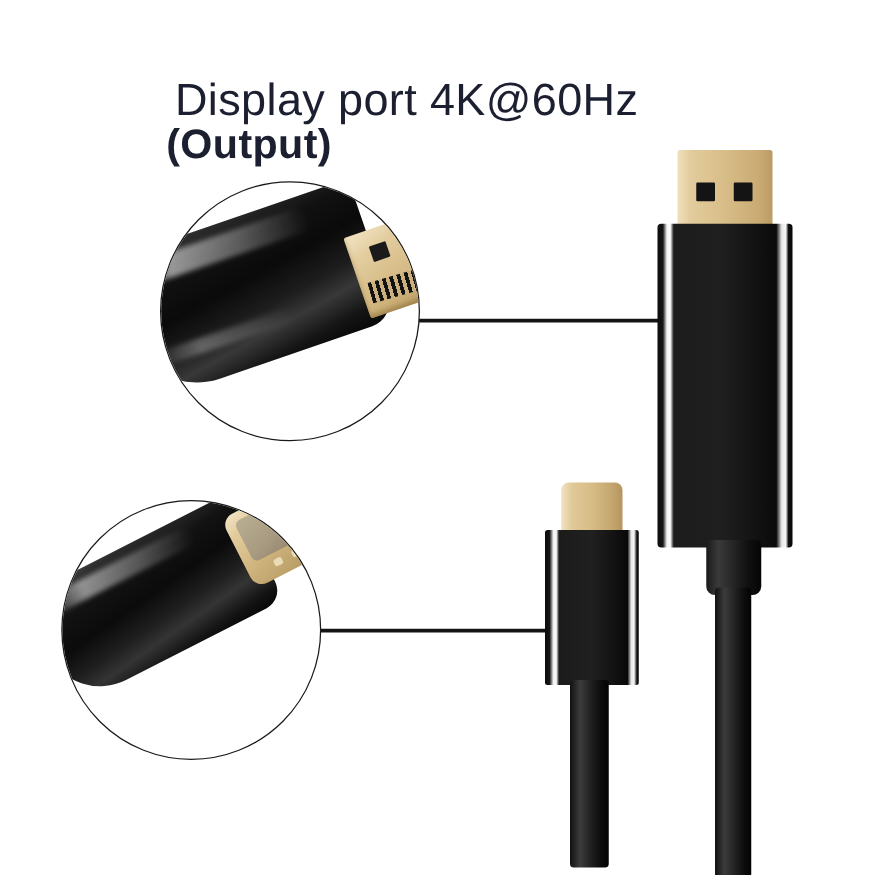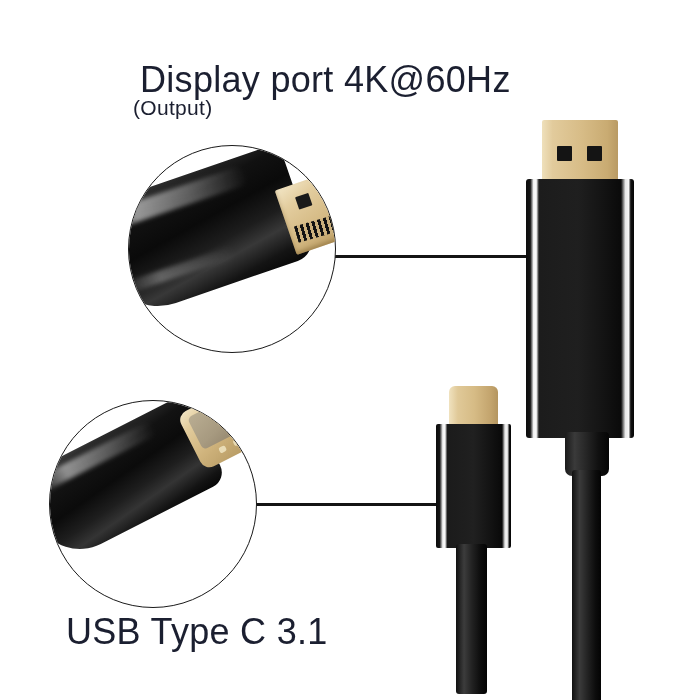--- a/index.html
+++ b/index.html
@@ -21,22 +21,22 @@
     position: absolute;
     white-space: nowrap;
     color: #1b1f30;
     letter-spacing: 0.3px;
   }
   .label-thin {
     font-weight: 300;
     font-size: 36px;
   }
   .label-bold {
-    font-weight: 400;
-    font-size: 21px;
+    font-weight: 700;
+    font-size: 33px;
   }
   #dp-title  { left: 140px; top: 59px; }
   #dp-sub    { left: 133px; top: 96px; }
   #uc-title  { left: 66px;  top: 611px; }
   #uc-sub    { left: 66px;  top: 650px; }
 
   
   .callout {
     position: absolute;
     border-radius: 50%;
@@ -297,21 +297,20 @@
 </style>
 </head>
 <body>
 
 <div id="stage">
 
   <div class="label-line label-thin" id="dp-title">Display port 4K@60Hz</div>
 
   <div class="label-line label-bold" id="dp-sub">(Output)</div>
 
-  <div class="label-line label-thin" id="uc-title">USB Type C 3.1</div>
 
 
   <div class="leader" id="leader-dp"></div>
   <div class="leader" id="leader-uc"></div>
 
   <div class="callout" id="callout-dp">
     <div id="zdp">
       <div id="zdp-shell"></div>
       <div id="zdp-shine"></div>
       <div id="zdp-shine2"></div>

